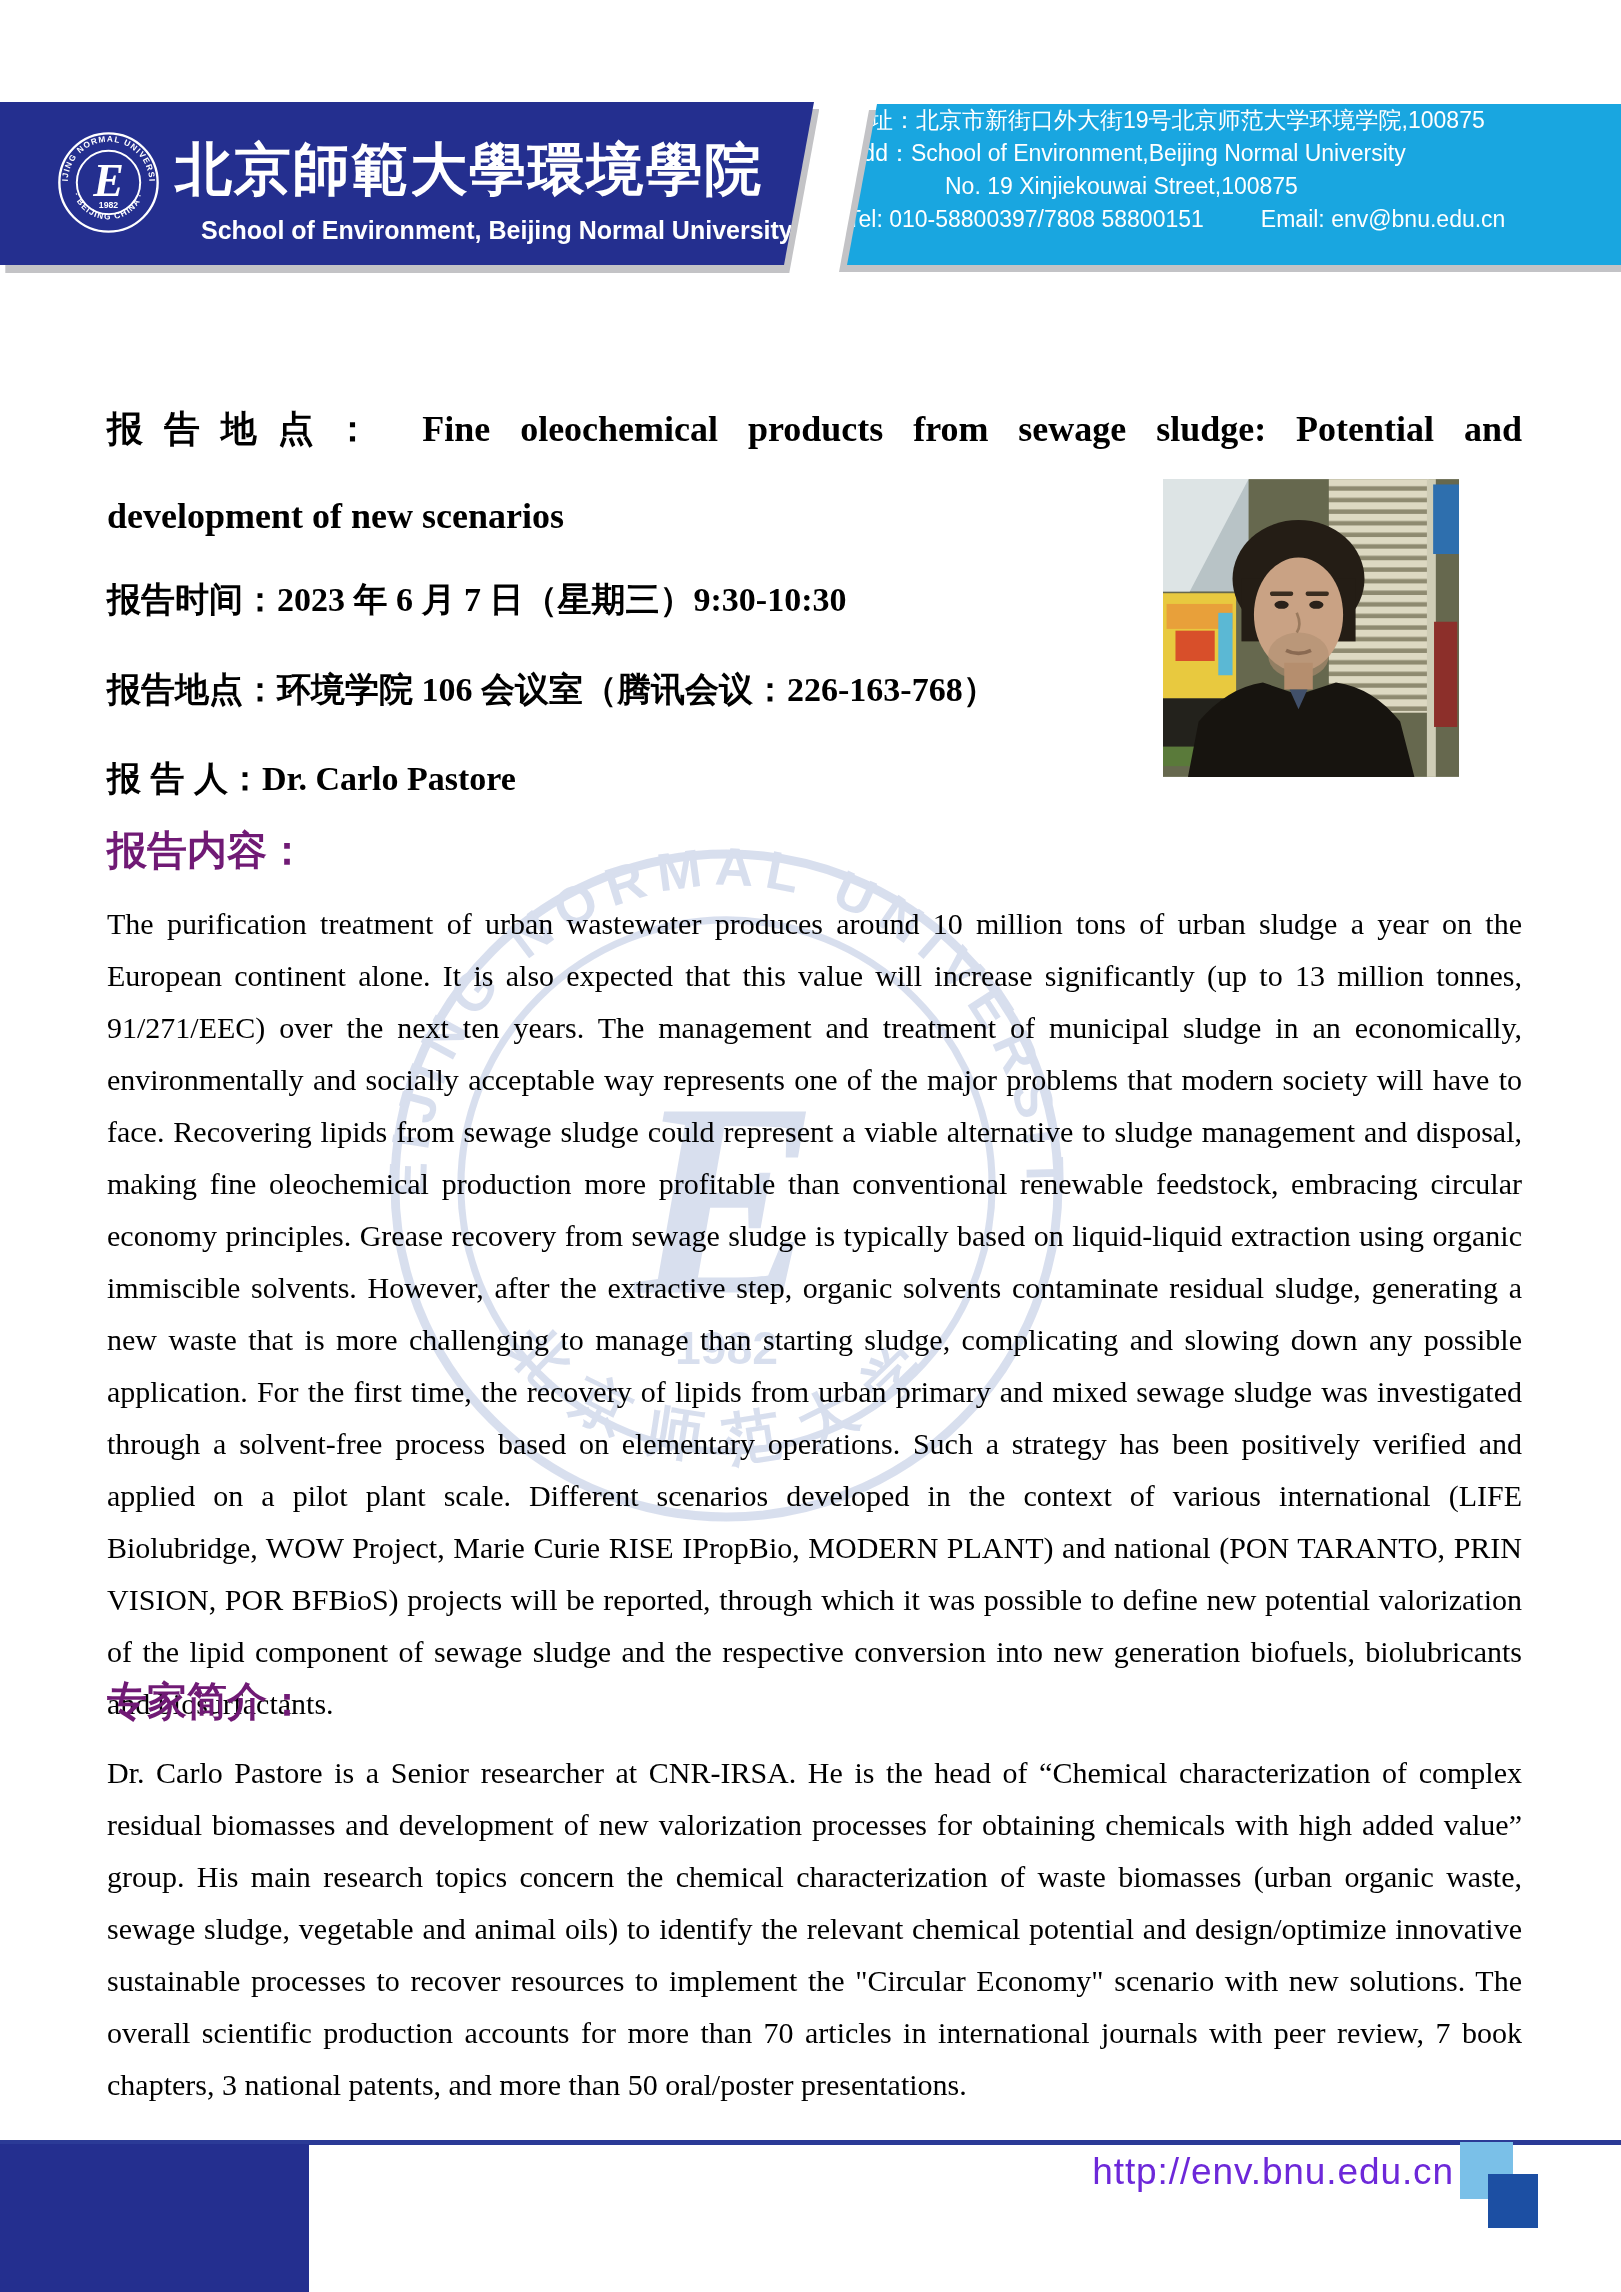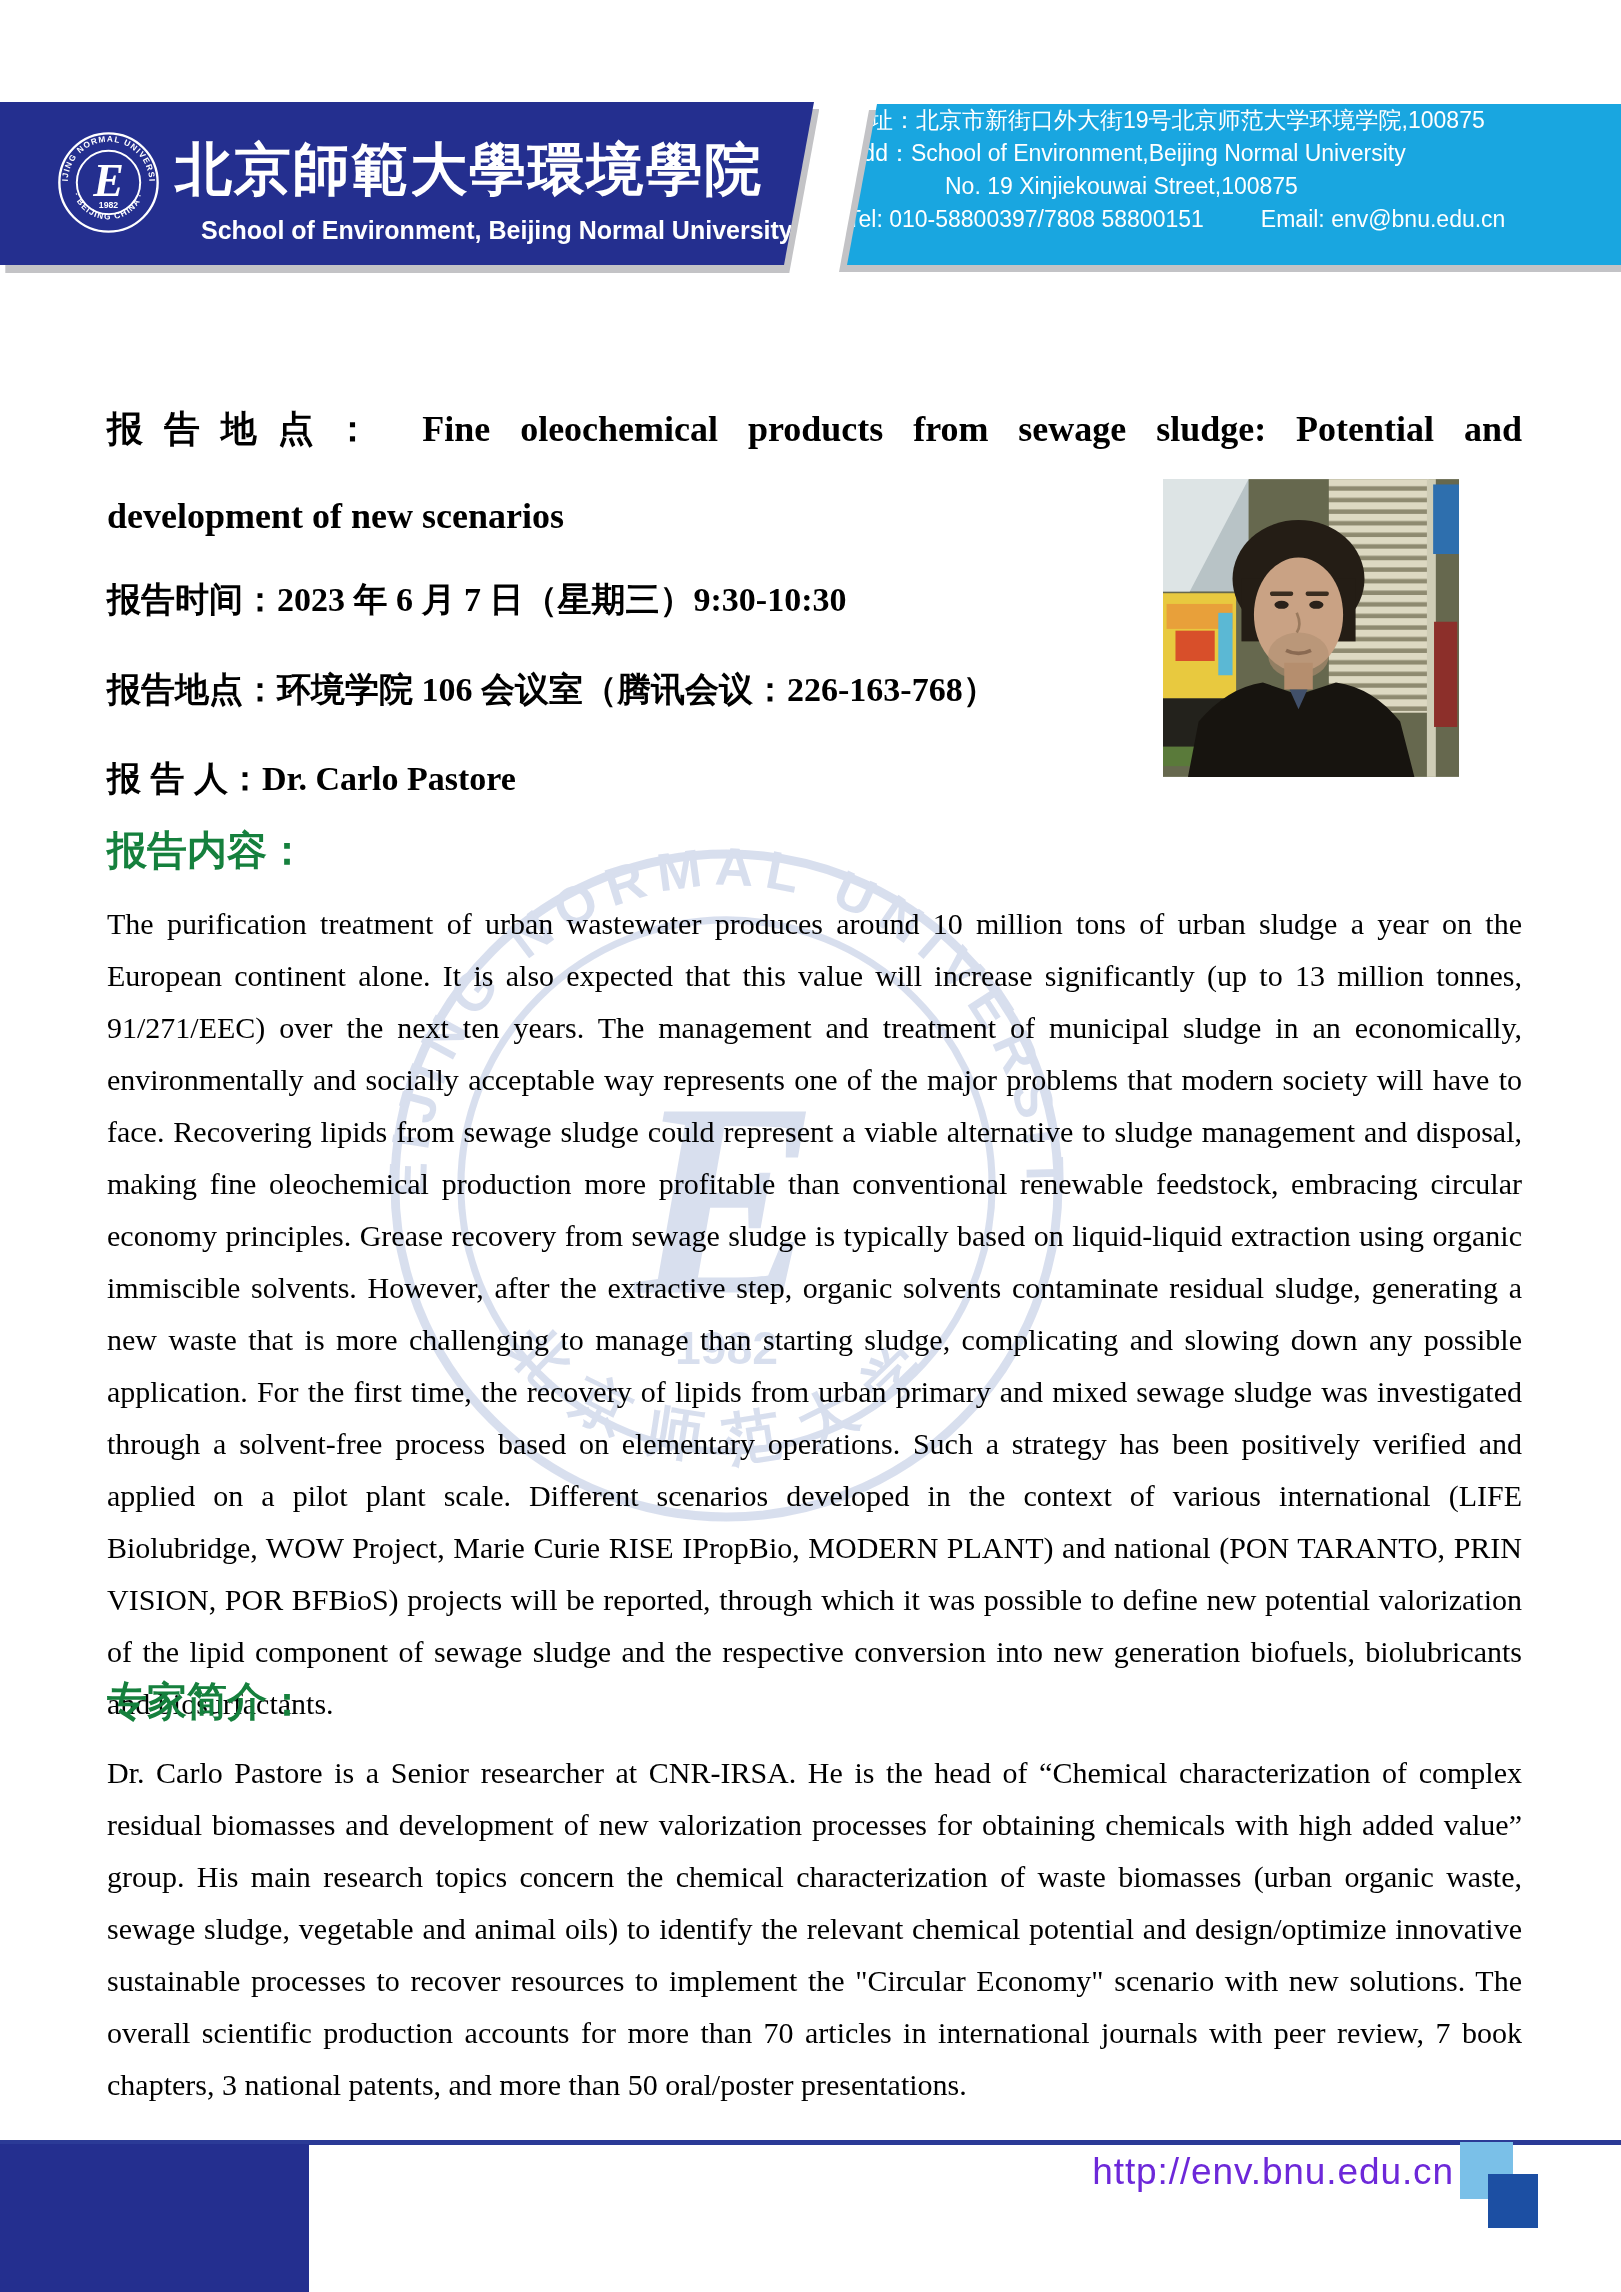--- a/index.html
+++ b/index.html
@@ -53,21 +53,21 @@
   .title-line2 { left:107px; top:495px; font-size:36px; color:#000; z-index:3; }
   .meta-line { left:107px; font-size:34px; color:#000; white-space:nowrap; z-index:3; }
   .meta-time { top:577px; }
   .meta-venue { top:667px; }
   .meta-speaker { top:756px; }
 
   
   .photo { left:1163px; top:479px; width:296px; height:298px; z-index:3; }
 
   
-  .section-heading { left:107px; font-size:40px; font-weight:bold; color:#15803d; z-index:3; }
+  .section-heading { left:107px; font-size:40px; font-weight:bold; color:#701a75; z-index:3; }
   .h-abstract { top:823px; }
   .h-bio { top:1674px; }
   .body-text {
     left:107px; width:1415px; font-family:"Liberation Serif", serif; font-size:30px;
     line-height:52px; color:#000; text-align:justify; z-index:3;
   }
   .abstract-body { top:898px; }
   .bio-body { top:1747px; }
 
   

